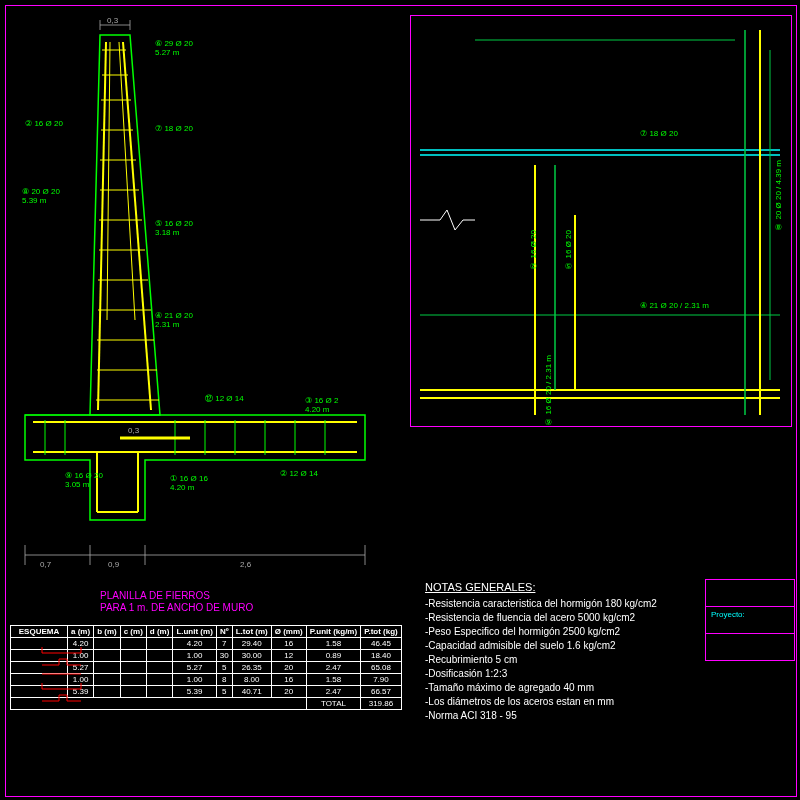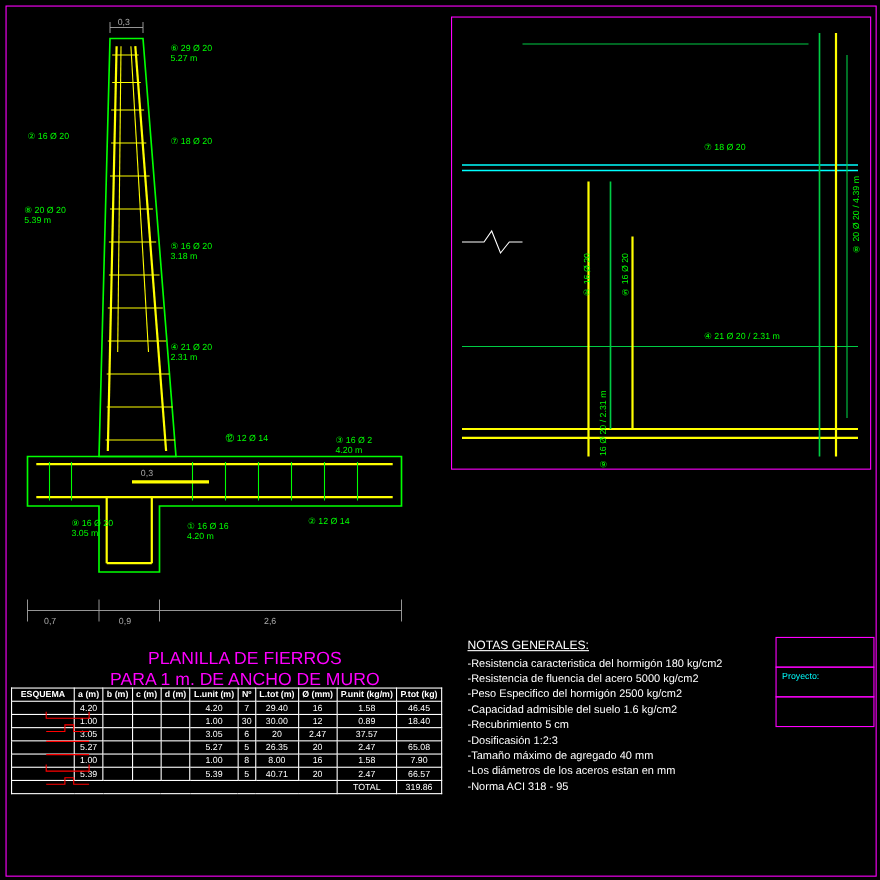--- a/index.html
+++ b/index.html
@@ -4,21 +4,21 @@
 <style>
 body{margin:0;background:#000;font-family:Arial,sans-serif;font-size:9px;color:#fff;width:800px;height:800px;position:relative;overflow:hidden}
 .frame{position:absolute;border:1px solid #f0f}
 .main-frame{top:5px;left:5px;width:790px;height:790px}
 .subframe{top:15px;left:410px;width:380px;height:410px}
 svg{position:absolute}
 .annot{position:absolute;color:#0f0;font-size:8px;line-height:1.1;white-space:nowrap}
 .dim{position:absolute;color:#aaa;font-size:8px}
 .notes{position:absolute;top:580px;left:425px;width:350px;font-size:10px;line-height:1.4}
 .notes-title{text-decoration:underline;font-size:11px;margin-bottom:2px}
-.table-title{position:absolute;top:590px;left:100px;color:#f0f;text-align:center;font-size:16px;line-height:1.2}
+.table-title{position:absolute;top:590px;left:100px;color:#f0f;font-size:10px;line-height:1.2}
 table{position:absolute;top:625px;left:10px;border-collapse:collapse;font-size:8px;color:#fff}
 th,td{border:1px solid #fff;padding:1px 3px;text-align:center}
 th{font-size:8px}
 .esq{width:50px}
 .titleblock{position:absolute;top:580px;left:705px;width:90px}
 .tb-row{border:1px solid #f0f;padding:3px 5px;color:#0ff;font-size:8px;margin-top:-1px;height:20px}
 </style>
 </head>
 <body>
 
@@ -185,37 +185,20 @@
         <td>12</td>
         <td>0.89</td>
         <td>18.40</td>
       </tr>
       <tr>
         <td class="esq">
           <svg width="45" height="12">
             <line x1="3" y1="6" x2="42" y2="6" stroke="#f00"></line>
           </svg>
         </td>
-        <td>3.05</td>
-        <td></td>
-        <td></td>
-        <td></td>
-        <td>3.05</td>
-        <td>6</td>
-        <td>20</td>
-        <td>2.47</td>
-        <td>37.57</td>
-        <td></td>
-      </tr>
-      <tr>
-        <td class="esq">
-          <svg width="45" height="12">
-            <line x1="3" y1="6" x2="42" y2="6" stroke="#f00"></line>
-          </svg>
-        </td>
         <td>5.27</td>
         <td></td>
         <td></td>
         <td></td>
         <td>5.27</td>
         <td>5</td>
         <td>26.35</td>
         <td>20</td>
         <td>2.47</td>
         <td>65.08</td>

